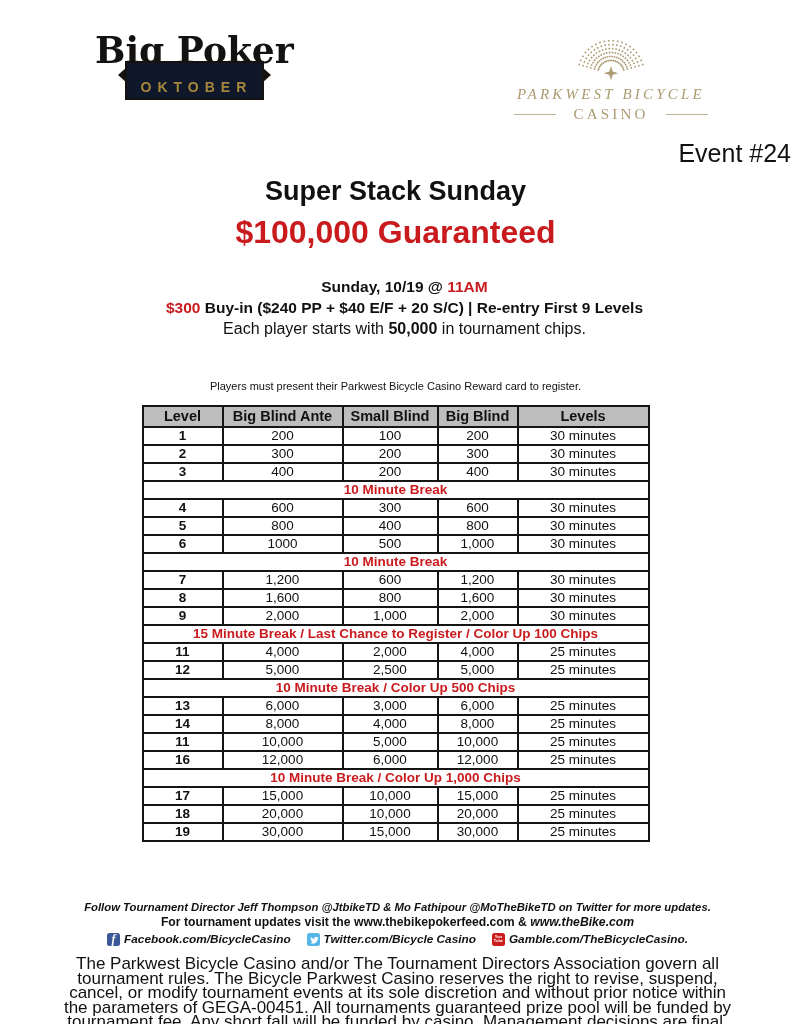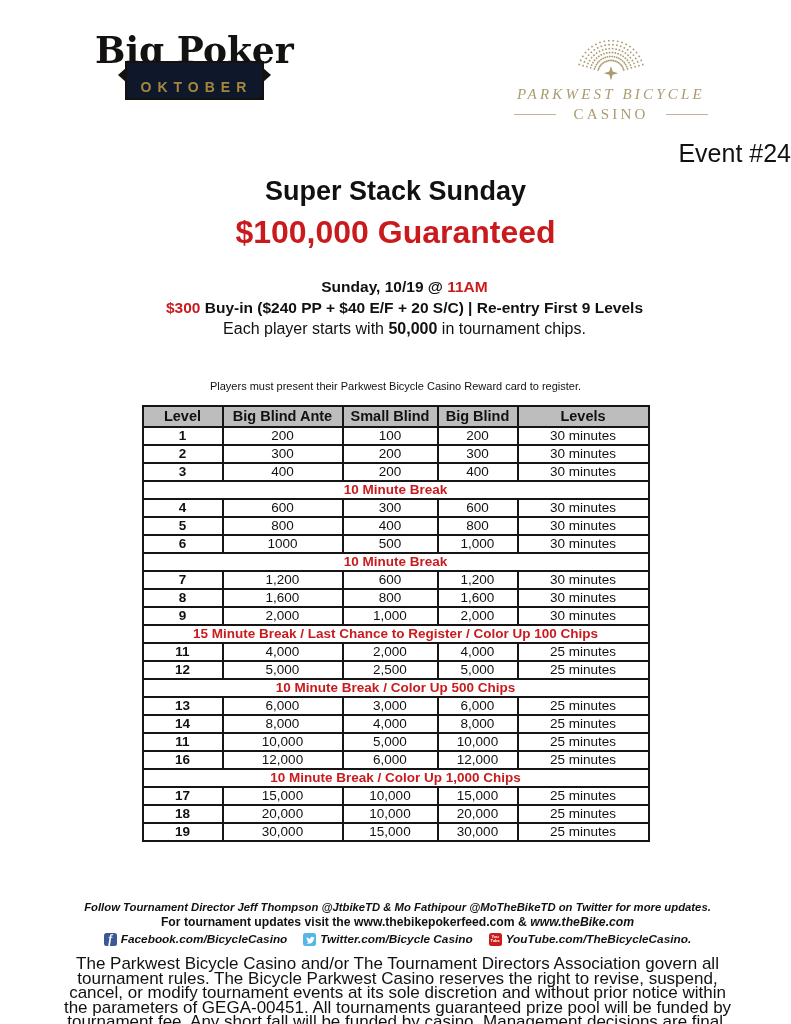--- a/index.html
+++ b/index.html
@@ -315,20 +315,20 @@
               c0,0.8,0.4,1.4,1,1.8C3.9,6.8,3.6,6.7,3.3,6.5v0c0,1.1,0.8,2,1.8,2.2
               C4.9,8.8,4.7,8.8,4.5,8.8c-0.2,0-0.3,0-0.5,0c0.3,0.9,1.1,1.5,2.1,1.6
               c-0.8,0.6-1.7,1-2.8,1c-0.2,0-0.4,0-0.5,0c1,0.6,2.2,1,3.4,1
               c4.1,0,6.3-3.4,6.3-6.3c0-0.1,0-0.2,0-0.3C12.9,5.3,13.2,4.9,13.5,4.5z"></path>
           </svg>
         </span>
         <span>Twitter.com/Bicycle Casino</span>
       </span>
       <span class="slink">
         <span class="sicon yt">You Tube</span>
-        <span>YouTube.com/TheBicycleCasino.</span>
+        <span>Gamble.com/TheBicycleCasino.</span>
       </span>
     </div>
     <div class="disclaimer">The Parkwest Bicycle Casino and/or The Tournament Directors Association govern all tournament rules.  The Bicycle Parkwest Casino reserves the right to revise, suspend, cancel, or modify tournament events at its sole discretion and without prior notice within the parameters of GEGA-00451. All tournaments guaranteed prize pool will be funded by tournament fee. Any short fall will be funded by casino. Management decisions are final.</div>
     <div class="responsible">Please Gamble Responsibly. 1-800-GAMBLER problemgambling.ca.gov</div>
   </div>
 
 </div>
 
 </body></html>

